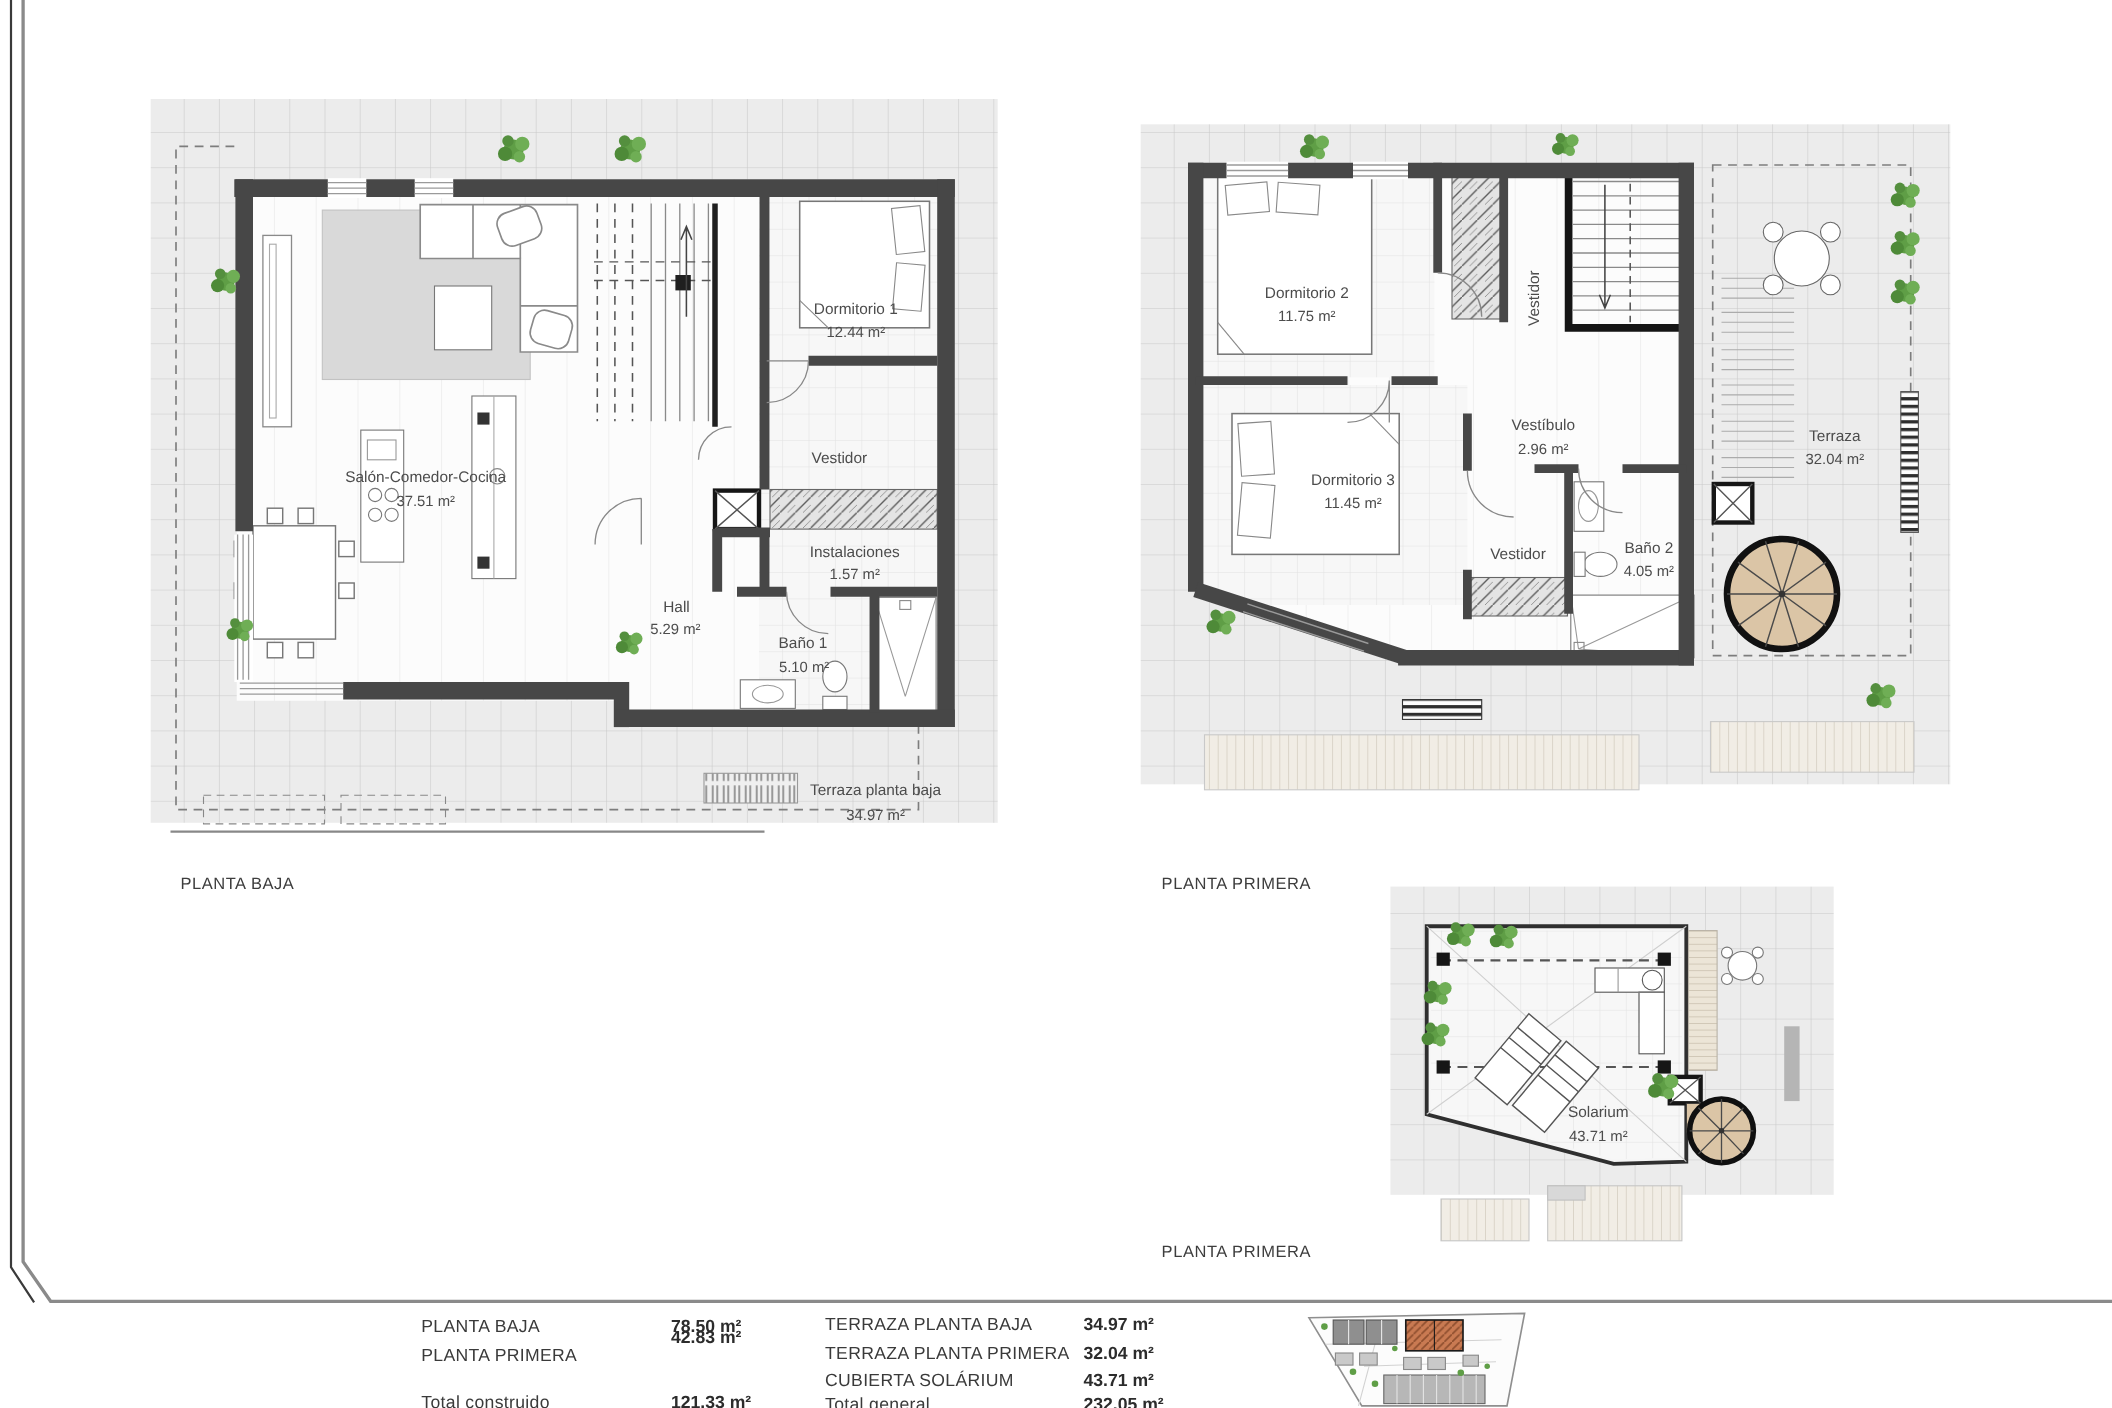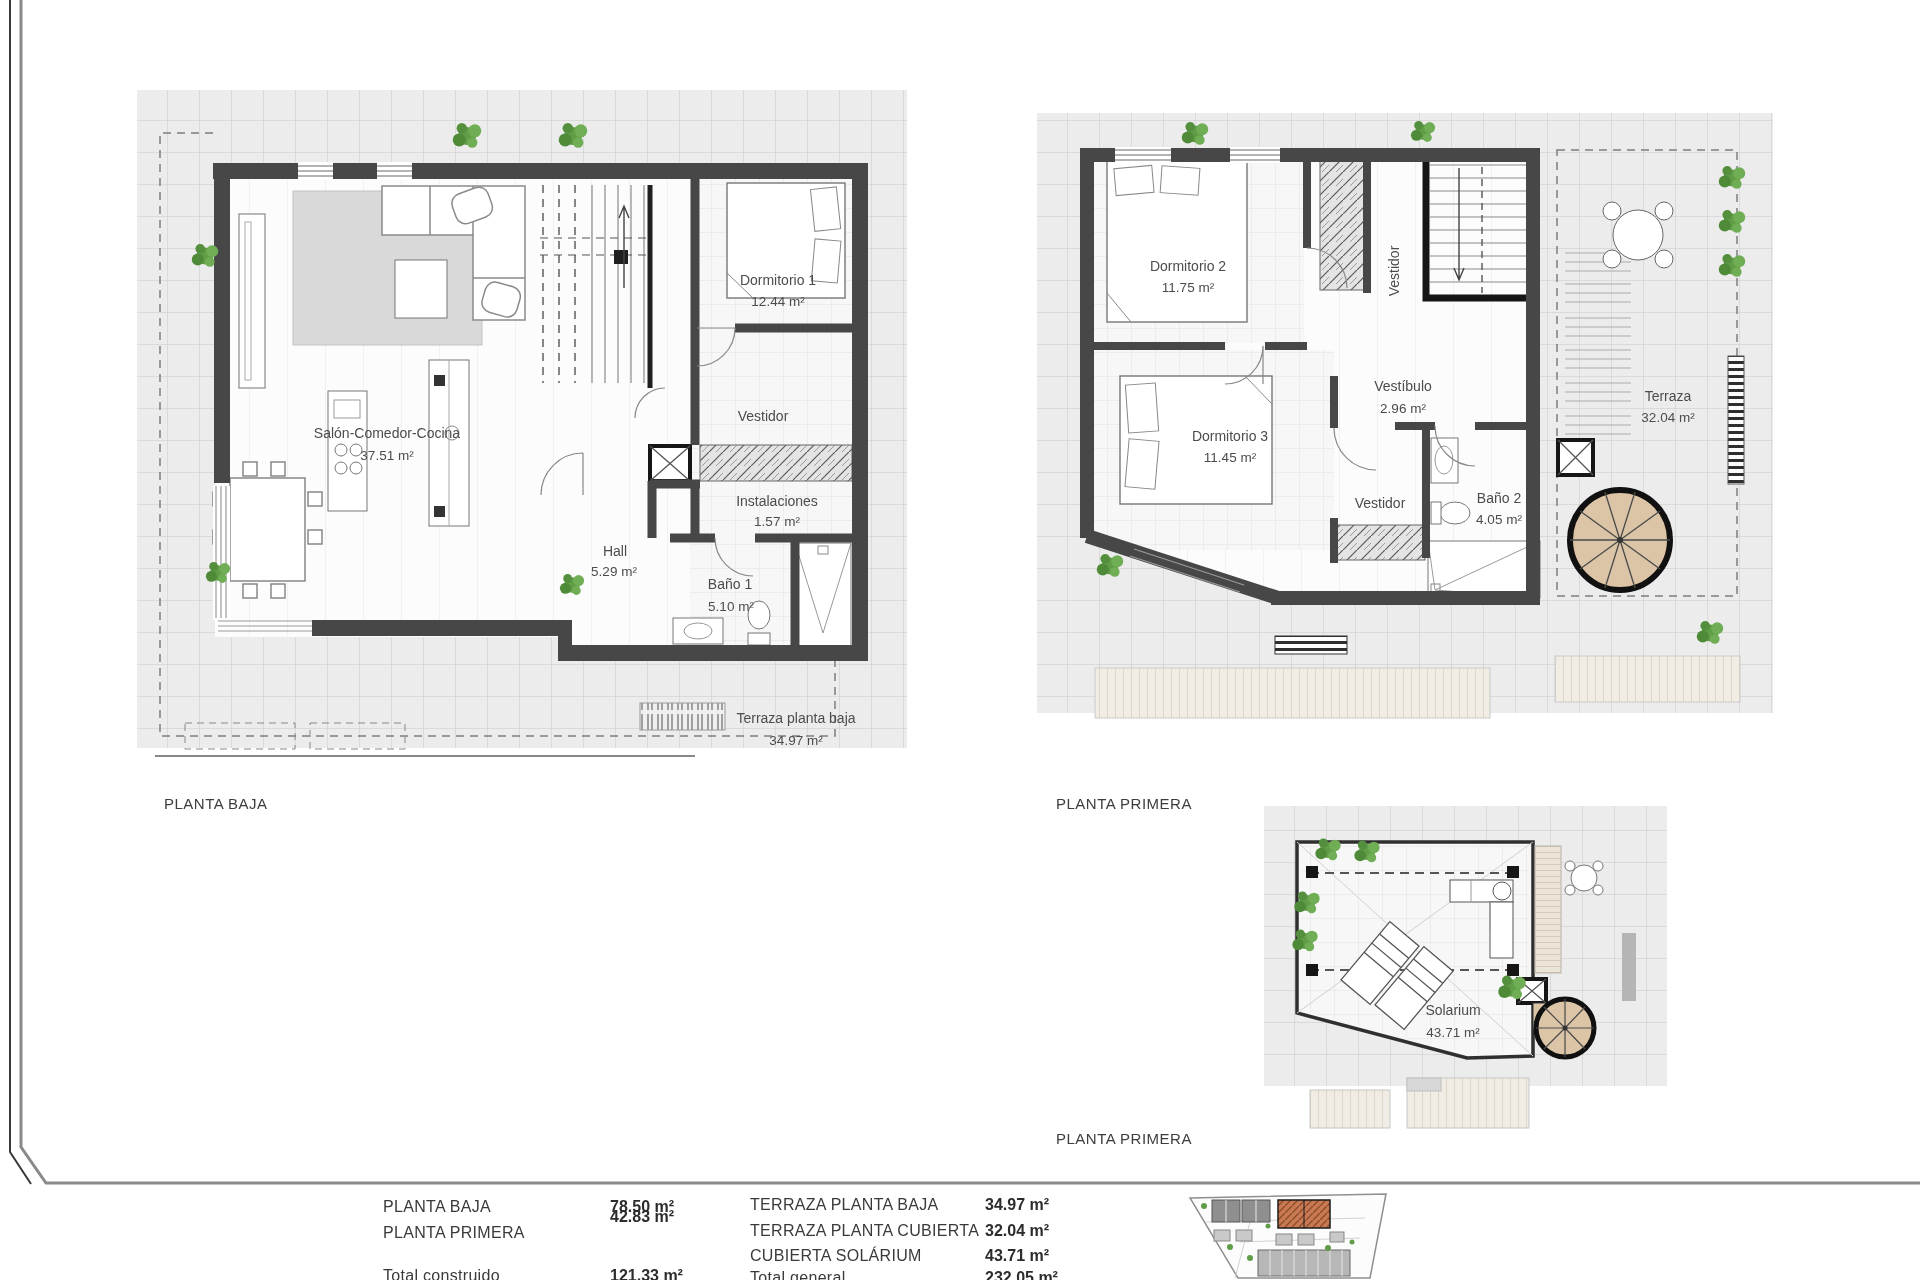--- a/index.html
+++ b/index.html
@@ -398,21 +398,21 @@
 <div>
   <div class="slabel" style="left:383px;top:1198px">PLANTA BAJA</div>
   <div class="sval" style="left:610px;top:1198px">78.50 m²</div>
   <div class="slabel" style="left:383px;top:1224px">PLANTA PRIMERA</div>
   <div class="sval" style="left:610px;top:1208px">42.83 m²</div>
   <div class="slabel" style="left:383px;top:1267px">Total construido</div>
   <div class="sval" style="left:610px;top:1267px">121.33 m²</div>
 
   <div class="slabel" style="left:750px;top:1196px">TERRAZA PLANTA BAJA</div>
   <div class="sval" style="left:985px;top:1196px">34.97 m²</div>
-  <div class="slabel" style="left:750px;top:1222px">TERRAZA PLANTA CUBIERTA</div>
+  <div class="slabel" style="left:750px;top:1222px">TERRAZA PLANTA PRIMERA</div>
   <div class="sval" style="left:985px;top:1222px">32.04 m²</div>
   <div class="slabel" style="left:750px;top:1247px">CUBIERTA SOLÁRIUM</div>
   <div class="sval" style="left:985px;top:1247px">43.71 m²</div>
   <div class="slabel" style="left:750px;top:1269px">Total general</div>
   <div class="sval" style="left:985px;top:1269px">232.05 m²</div>
 </div>
 
 <svg width="235" height="88" viewBox="0 0 235 88" style="left:1180px;top:1192px">
   <polygon points="10,6 206,2 190,86 58,86" fill="#fcfcfc" stroke="#8f8f8f" stroke-width="1.5"></polygon>
   <path d="M25,30 L185,26 M60,50 L180,46 M55,86 L70,30" stroke="#d2d2d2" stroke-width="1" fill="none"></path>

